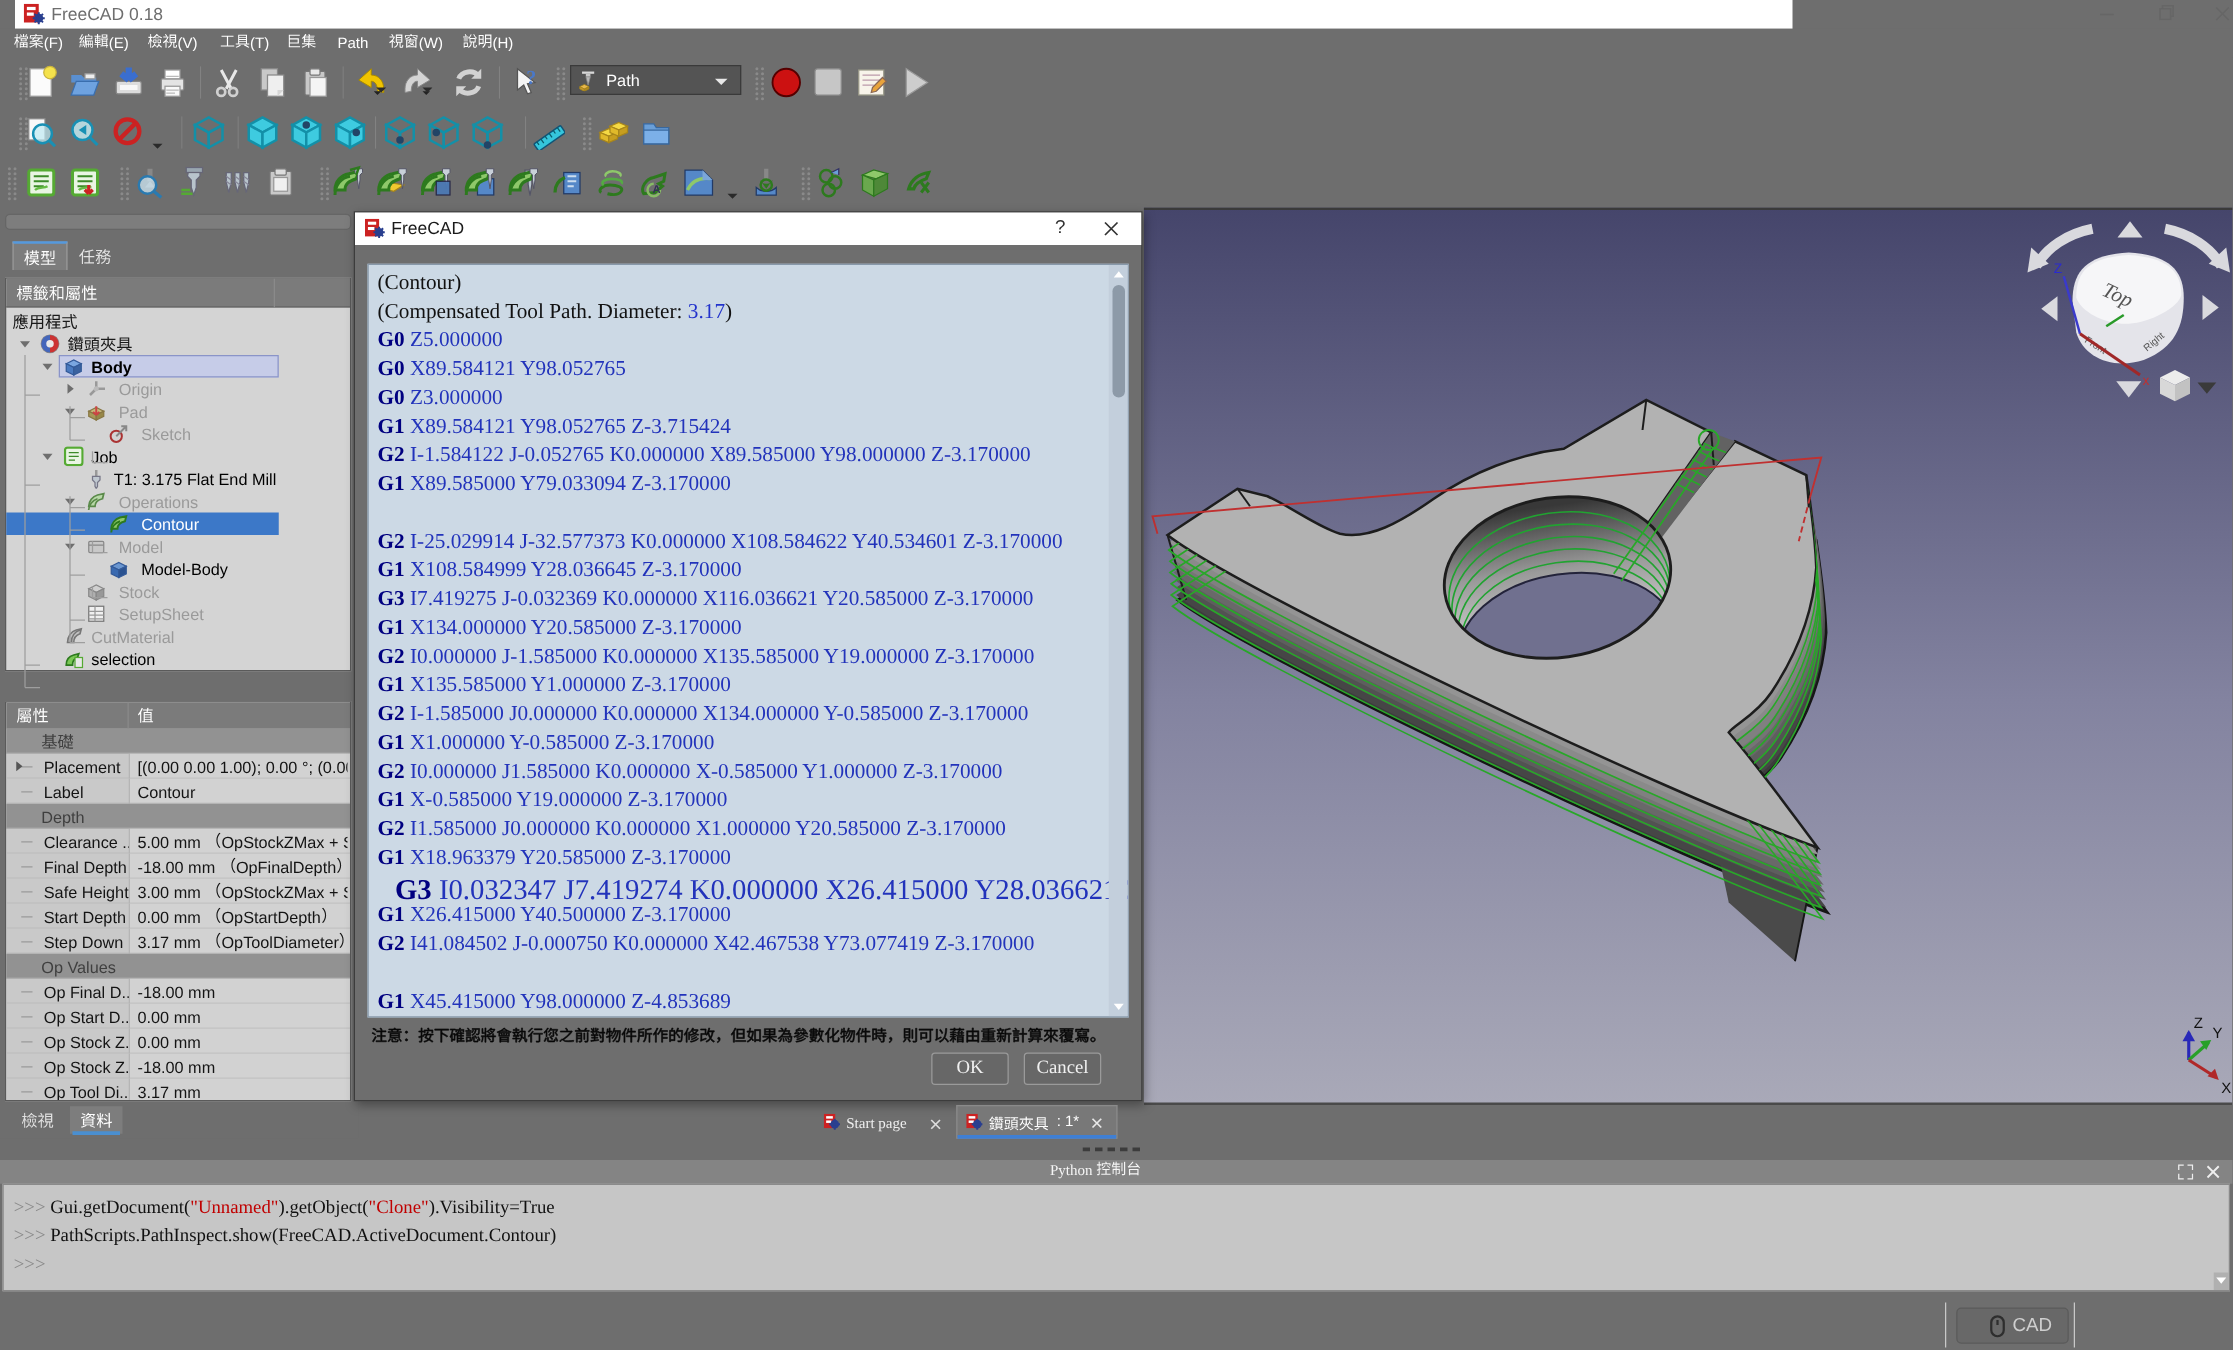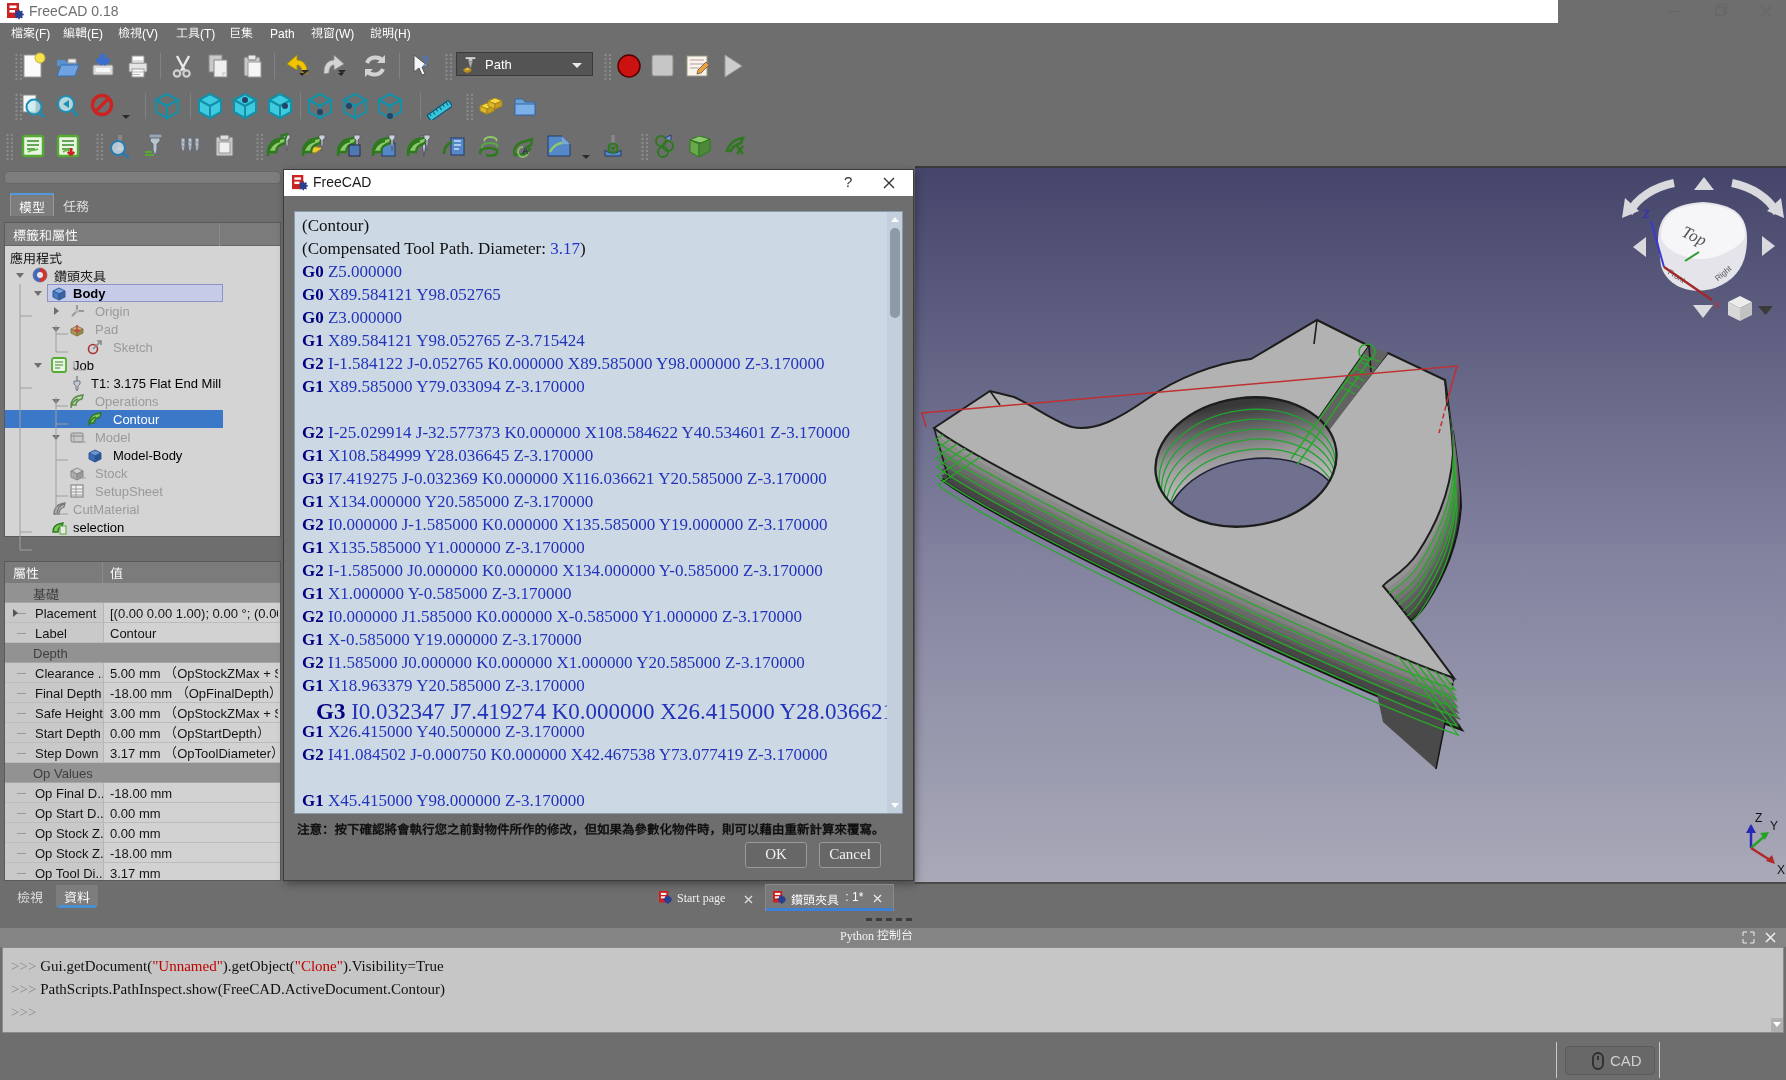--- a/index.html
+++ b/index.html
@@ -90,21 +90,21 @@
 <path id="u63A7" d="M70 55C76 50 84 42 88 37L93 42C89 46 80 54 74 59ZM56 59C51 53 44 46 37 42C38 40 41 37 42 36C49 41 57 49 63 57ZM16 84V65H4V58H16V34C11 32 7 30 3 29L5 22L16 26V2C16 0 16 0 15 0C14 0 10 0 5 0C6 -2 7 -5 7 -7C14 -7 18 -7 20 -6C22 -5 23 -2 23 2V29L34 32L33 39L23 36V58H34V65H23V84ZM33 2V-5H96V2H69V27H89V34H41V27H61V2ZM59 82C60 79 62 75 63 72H37V54H44V65H88V55H95V72H71C70 75 68 80 66 84Z"></path>
 <path id="u5236" d="M68 75V19H75V75ZM85 83V2C85 1 85 0 83 0C82 0 76 0 70 0C71 -2 72 -6 72 -8C80 -8 86 -7 88 -6C92 -5 93 -3 93 2V83ZM14 82C12 72 9 62 4 55C6 54 9 53 11 52C12 55 14 59 16 63H29V52H4V45H29V35H9V0H16V28H29V-8H36V28H50V8C50 7 50 6 49 6C48 6 44 6 40 6C41 5 42 2 42 0C48 0 52 0 54 1C56 2 57 4 57 8V35H36V45H60V52H36V63H56V70H36V84H29V70H18C19 73 20 77 21 80Z"></path>
 <path id="u53F0" d="M18 34V-8H26V-2H74V-8H82V34ZM26 5V27H74V5ZM13 43C16 44 22 44 80 47C82 44 85 41 86 39L92 43C87 52 76 64 66 73L60 69C65 64 70 59 74 54L23 52C32 60 41 70 49 81L42 84C34 72 22 59 18 56C15 53 12 50 10 50C11 48 12 44 13 43Z"></path>
 <path id="uFF1A" d="M25 49C29 49 33 52 33 56C33 61 29 64 25 64C21 64 17 61 17 56C17 52 21 49 25 49ZM25 0C29 0 33 3 33 7C33 12 29 15 25 15C21 15 17 12 17 7C17 3 21 0 25 0Z"></path>
 <path id="uFF0C" d="M16 -11C26 -7 33 1 33 12C33 19 30 24 24 24C20 24 17 21 17 16C17 12 20 9 24 9L26 9C26 2 21 -2 14 -5Z"></path>
 <path id="u3002" d="M19 24C11 24 4 18 4 9C4 1 11 -6 19 -6C28 -6 35 1 35 9C35 18 28 24 19 24ZM19 -1C14 -1 9 4 9 9C9 15 14 19 19 19C25 19 30 15 30 9C30 4 25 -1 19 -1Z"></path>
 <path id="uFF08" d="M70 38C70 18 77 3 89 -10L95 -6C84 5 77 20 77 38C77 56 84 71 95 82L89 86C77 73 70 58 70 38Z"></path>
 <path id="uFF09" d="M30 38C30 58 23 73 11 86L5 82C16 71 23 56 23 38C23 20 16 5 5 -6L11 -10C23 3 30 18 30 38Z"></path>
 </defs>
 </svg>
-<div class="abs" style="left:0;top:0;width:1558px;height:23px;background:#fff">
+<div class="abs" style="left:12px;top:0;width:1422px;height:23px;background:#fff">
 <svg class="abs" style="left:7px;top:3px" width="17" height="17" viewBox="0 0 17 17">
 <rect x="0" y="0" width="12" height="15" fill="#cc2222"></rect>
 <rect x="2.5" y="2.5" width="7" height="2.6" fill="#fff"></rect>
 <rect x="2.5" y="7" width="5.5" height="2.6" fill="#fff"></rect>
 <circle cx="12" cy="11.5" r="3.6" fill="#2a3f8f"></circle>
 <circle cx="12" cy="11.5" r="1.4" fill="#fff"></circle>
 <g stroke="#2a3f8f" stroke-width="1.6">
           <line x1="12" y1="6.7" x2="12" y2="16.3"></line>
           <line x1="7.2" y1="11.5" x2="16.8" y2="11.5"></line>
           <line x1="8.6" y1="8.1" x2="15.4" y2="14.9"></line>
@@ -1086,21 +1086,21 @@
         <div style="position:absolute;left:7px;top:326px;font-size:17px;white-space:nowrap"><b style="color:#000080">G1</b> <span style="color:#2233bb">X135.585000 Y1.000000 Z-3.170000</span></div>
         <div style="position:absolute;left:7px;top:349px;font-size:17px;white-space:nowrap"><b style="color:#000080">G2</b> <span style="color:#2233bb">I-1.585000 J0.000000 K0.000000 X134.000000 Y-0.585000 Z-3.170000</span></div>
         <div style="position:absolute;left:7px;top:372px;font-size:17px;white-space:nowrap"><b style="color:#000080">G1</b> <span style="color:#2233bb">X1.000000 Y-0.585000 Z-3.170000</span></div>
         <div style="position:absolute;left:7px;top:395px;font-size:17px;white-space:nowrap"><b style="color:#000080">G2</b> <span style="color:#2233bb">I0.000000 J1.585000 K0.000000 X-0.585000 Y1.000000 Z-3.170000</span></div>
         <div style="position:absolute;left:7px;top:418px;font-size:17px;white-space:nowrap"><b style="color:#000080">G1</b> <span style="color:#2233bb">X-0.585000 Y19.000000 Z-3.170000</span></div>
         <div style="position:absolute;left:7px;top:441px;font-size:17px;white-space:nowrap"><b style="color:#000080">G2</b> <span style="color:#2233bb">I1.585000 J0.000000 K0.000000 X1.000000 Y20.585000 Z-3.170000</span></div>
         <div style="position:absolute;left:7px;top:464px;font-size:17px;white-space:nowrap"><b style="color:#000080">G1</b> <span style="color:#2233bb">X18.963379 Y20.585000 Z-3.170000</span></div>
         <div style="position:absolute;left:21px;top:487px;font-size:23px;white-space:nowrap"><b style="color:#000080">G3</b> <span style="color:#2233bb">I0.032347 J7.419274 K0.000000 X26.415000 Y28.036621 Z-3.170000</span></div>
         <div style="position:absolute;left:7px;top:510px;font-size:17px;white-space:nowrap"><b style="color:#000080">G1</b> <span style="color:#2233bb">X26.415000 Y40.500000 Z-3.170000</span></div>
         <div style="position:absolute;left:7px;top:533px;font-size:17px;white-space:nowrap"><b style="color:#000080">G2</b> <span style="color:#2233bb">I41.084502 J-0.000750 K0.000000 X42.467538 Y73.077419 Z-3.170000</span></div>
-        <div style="position:absolute;left:7px;top:579px;font-size:17px;white-space:nowrap"><b style="color:#000080">G1</b> <span style="color:#2233bb">X45.415000 Y98.000000 Z-3.170000</span></div>
+        <div style="position:absolute;left:7px;top:579px;font-size:17px;white-space:nowrap"><b style="color:#000080">G1</b> <span style="color:#2233bb">X45.415000 Y98.000000 Z-4.853689</span></div>
         <div class="abs" style="left:592px;top:0;width:16px;height:601px;background:#c3cfdc">
           <svg class="abs" style="left:2px;top:2px" width="12" height="12">
             <path d="M2 8l4-5 4 5z" fill="#fff"></path>
           </svg>
           <div class="abs" style="left:3px;top:16px;width:10px;height:90px;background:#8d9aa8;border-radius:5px"></div>
           <svg class="abs" style="left:2px;top:588px" width="12" height="12">
             <path d="M2 3l4 5 4-5z" fill="#fff"></path>
           </svg>
         </div>
       </div>

